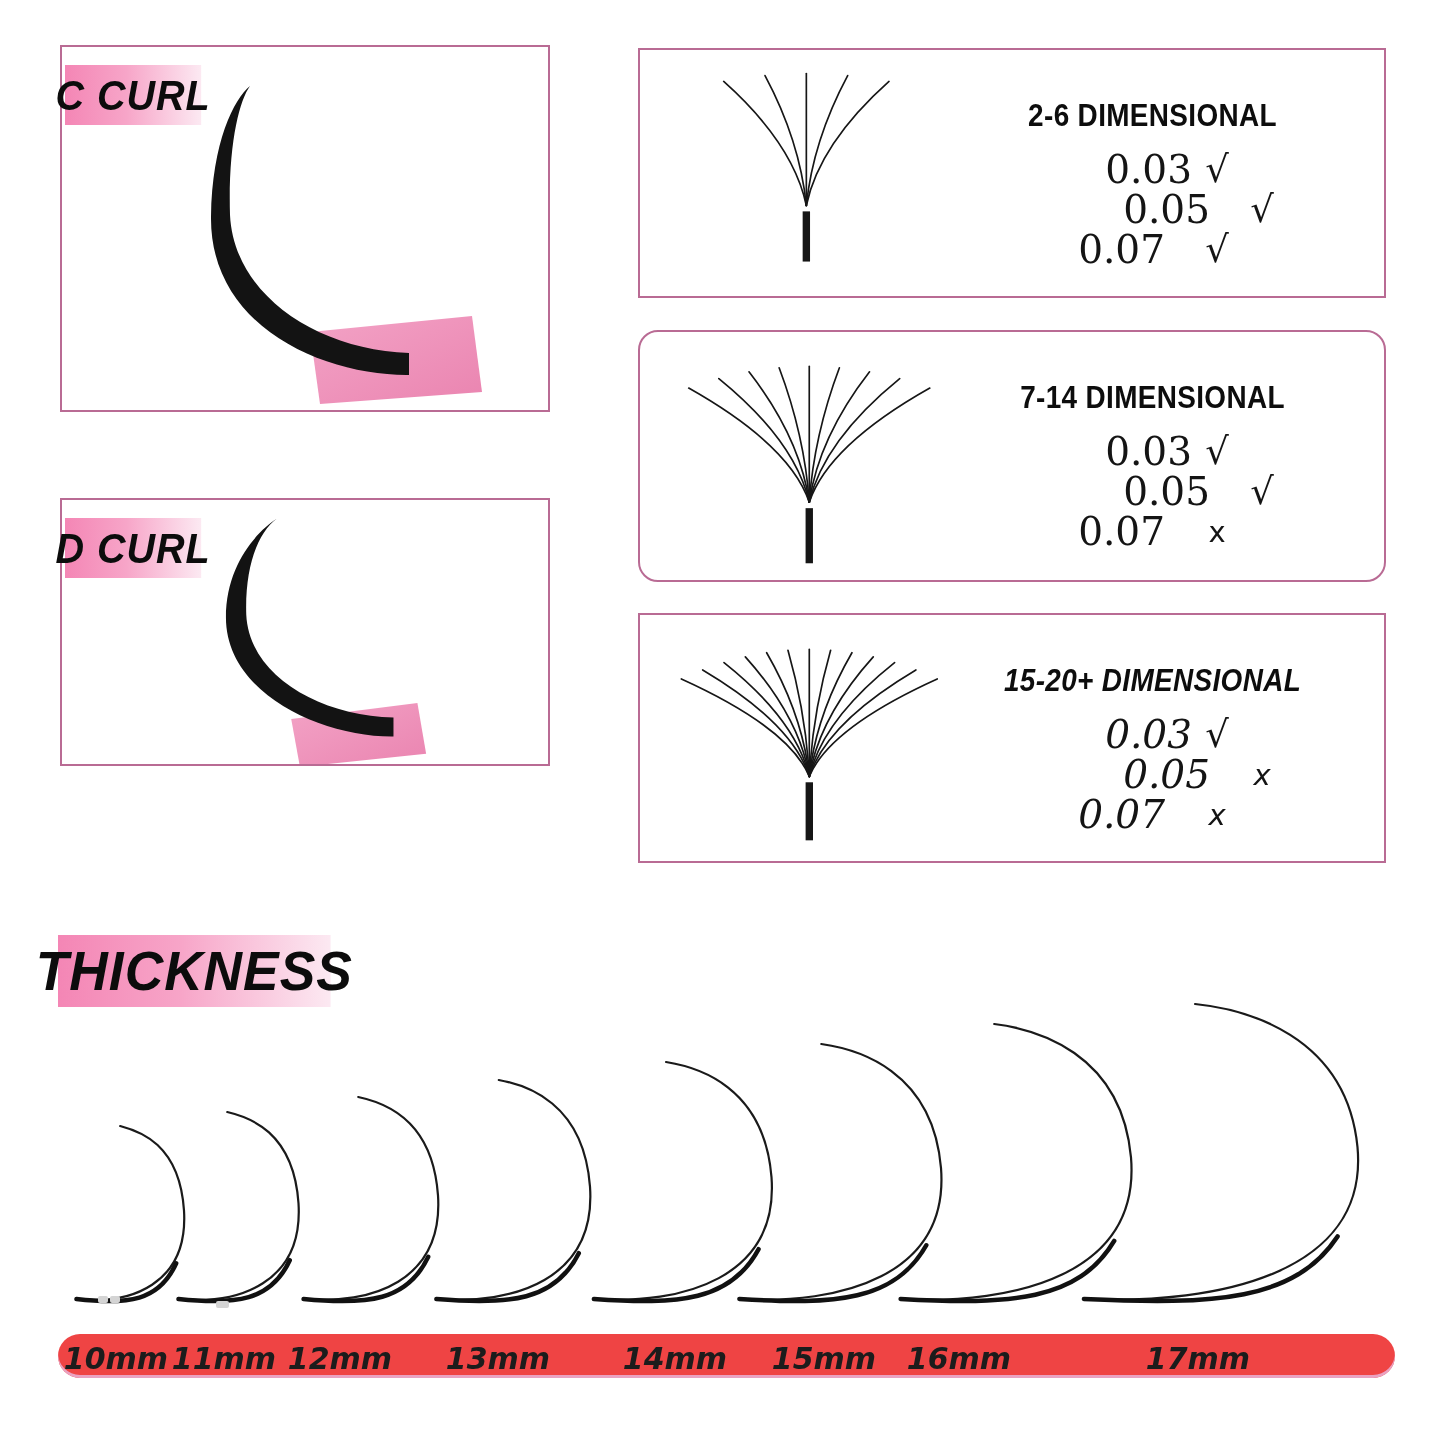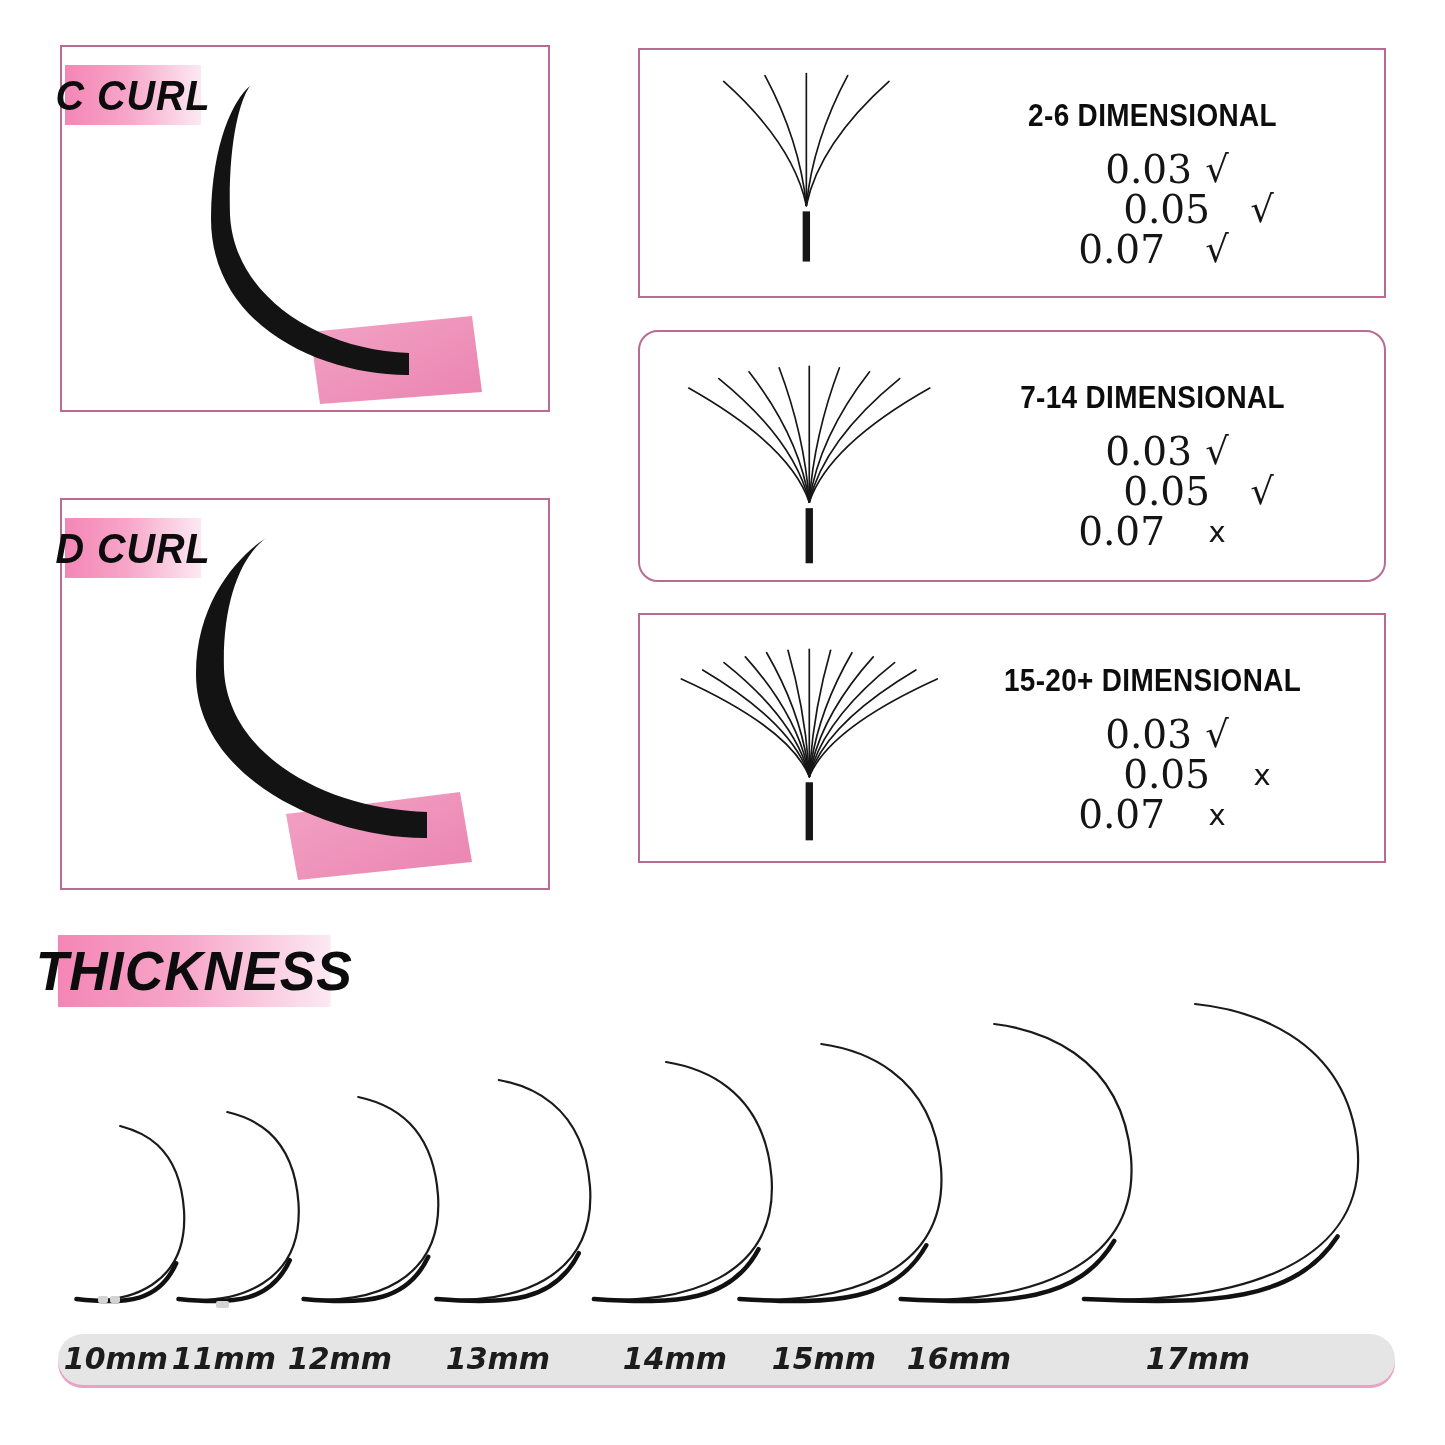--- a/index.html
+++ b/index.html
@@ -1,24 +1,24 @@
 <!DOCTYPE html>
 <html><head>
 <meta charset="utf-8">
 <style>
   html,body{margin:0;padding:0;background:#ffffff;}
   .canvas{position:relative;width:1445px;height:1445px;background:#ffffff;overflow:hidden;
           font-family:"Liberation Sans",sans-serif;}
   
   .card{position:absolute;box-sizing:border-box;background:#ffffff;border:2px solid #b96b94;}
   #c-curl-card {left:60px;top:45px;width:490px;height:367px;padding-left:12px;}
-  #d-curl-card {left:60px;top:498px;width:490px;height:392px;}
+  #d-curl-card {left:60px;top:498px;width:490px;height:268px;}
   #dim-card-0 {left:638px;top:48px;width:748px;height:250px;}
   #dim-card-1 {left:638px;top:330px;width:748px;height:252px;border-radius:20px;}
-  #dim-card-2 {left:638px;top:613px;width:748px;height:250px;}
+  #dim-card-2 {left:638px;top:613px;width:748px;height:250px;font-style:italic;}
   
   .chip{position:absolute;z-index:3;display:flex;align-items:center;justify-content:center;
         background:linear-gradient(90deg,#f486b5 0%,#f7a5c8 45%,#fce9f2 100%);
         color:#0c0c0c;font-style:italic;font-weight:bold;white-space:nowrap;}
   .curl-chip{left:3px;top:18px;width:148px;height:60px;font-size:43px;letter-spacing:1px;
              transform:scaleX(0.92);transform-origin:left center;}
   #thickness-chip{left:58px;top:935px;width:281px;height:72px;font-size:55px;letter-spacing:1px;
                   transform:scaleX(0.97);transform-origin:left center;}
   
   .curl-art{position:absolute;left:0;top:0;width:100%;height:100%;z-index:1;}
@@ -29,22 +29,22 @@
   .dim-row{position:absolute;left:0;width:748px;height:46px;}
   .dim-row.r0{top:97px;padding-left:27px;} .dim-row.r1{top:137px;margin-left:45px;} .dim-row.r2{top:177px;}
   .dim-value{position:absolute;right:223px;width:220px;text-align:right;
              font-family:"DejaVu Serif",serif;font-size:39px;line-height:46px;color:#141414;}
   .dim-mark{position:absolute;left:545px;width:64px;text-align:center;
             font-family:"DejaVu Serif",serif;font-size:37px;line-height:46px;color:#141414;}
   .dim-mark.mark-x{font-family:"DejaVu Sans",sans-serif;font-size:29px;}
   .fan-svg{position:absolute;left:0;top:0;width:100%;height:100%;}
   
   #thickness-art{position:absolute;left:40px;top:960px;width:1390px;height:360px;}
-  #length-bar{position:absolute;left:58px;top:1334px;width:1337px;height:54px;
-              background:#e5e5e5;border-radius:25px;box-shadow:inset 0 -3px 0 #eaa2c2;}
+  #length-bar{position:absolute;left:58px;top:1334px;width:1337px;height:44px;
+              background:#ef4444;border-radius:25px;box-shadow:inset 0 -3px 0 #eaa2c2;}
   .len-label{position:absolute;top:0;width:140px;height:50px;line-height:50px;text-align:center;
              font-family:"DejaVu Sans",sans-serif;font-style:italic;font-weight:600;
              font-size:30px;color:#1c1c1c;}
 </style>
 </head>
 <body>
 
 <div class="canvas">
 
   <section class="card" id="c-curl-card">

